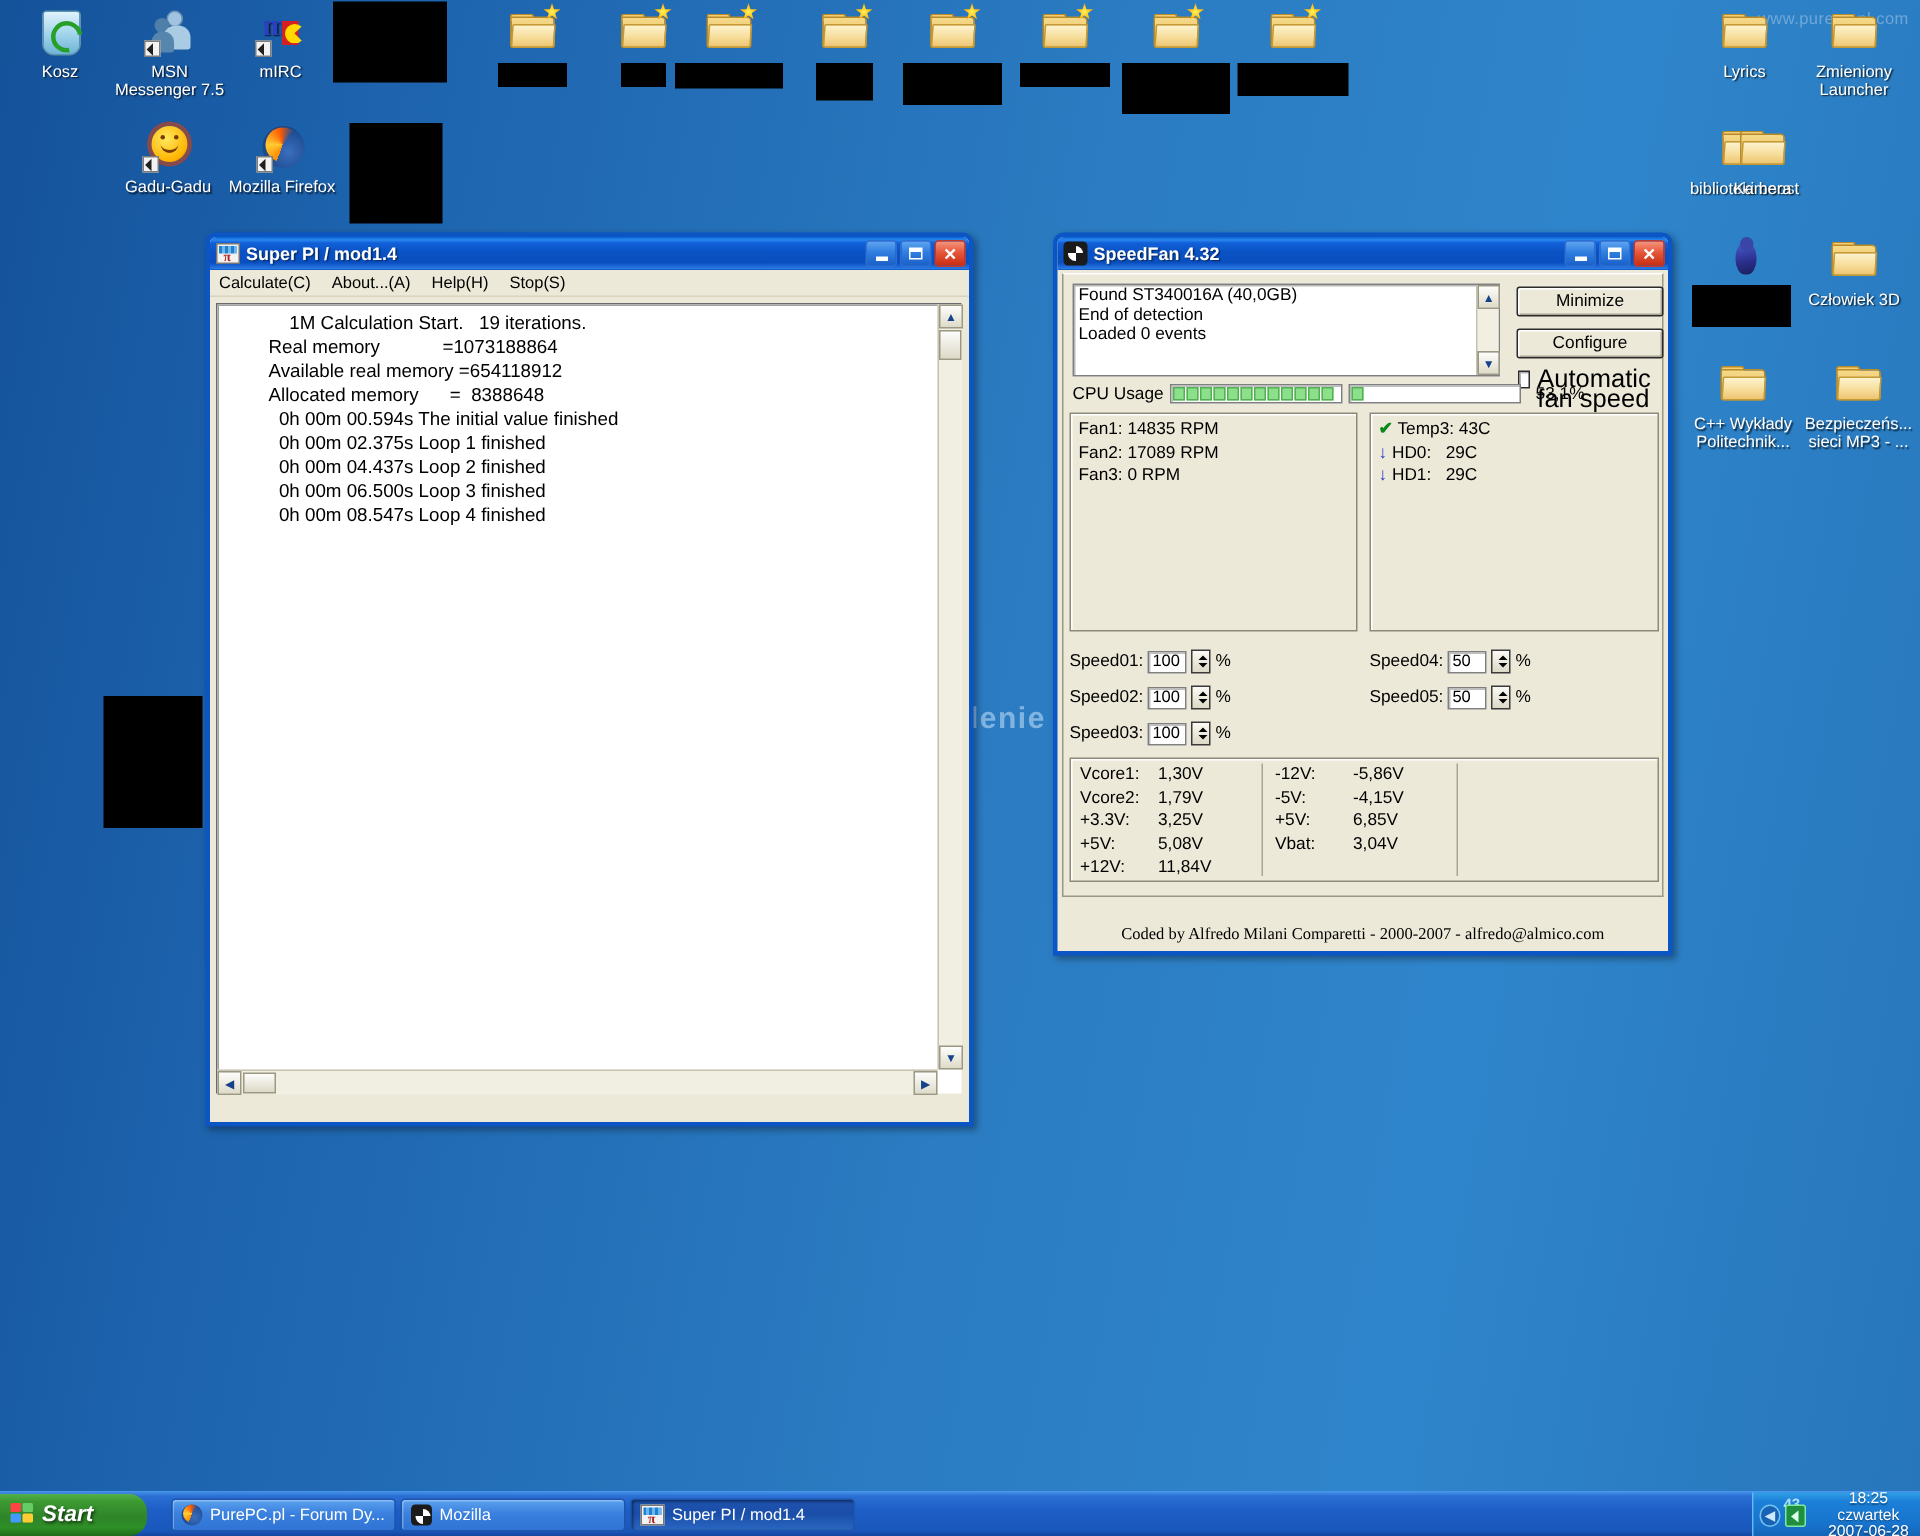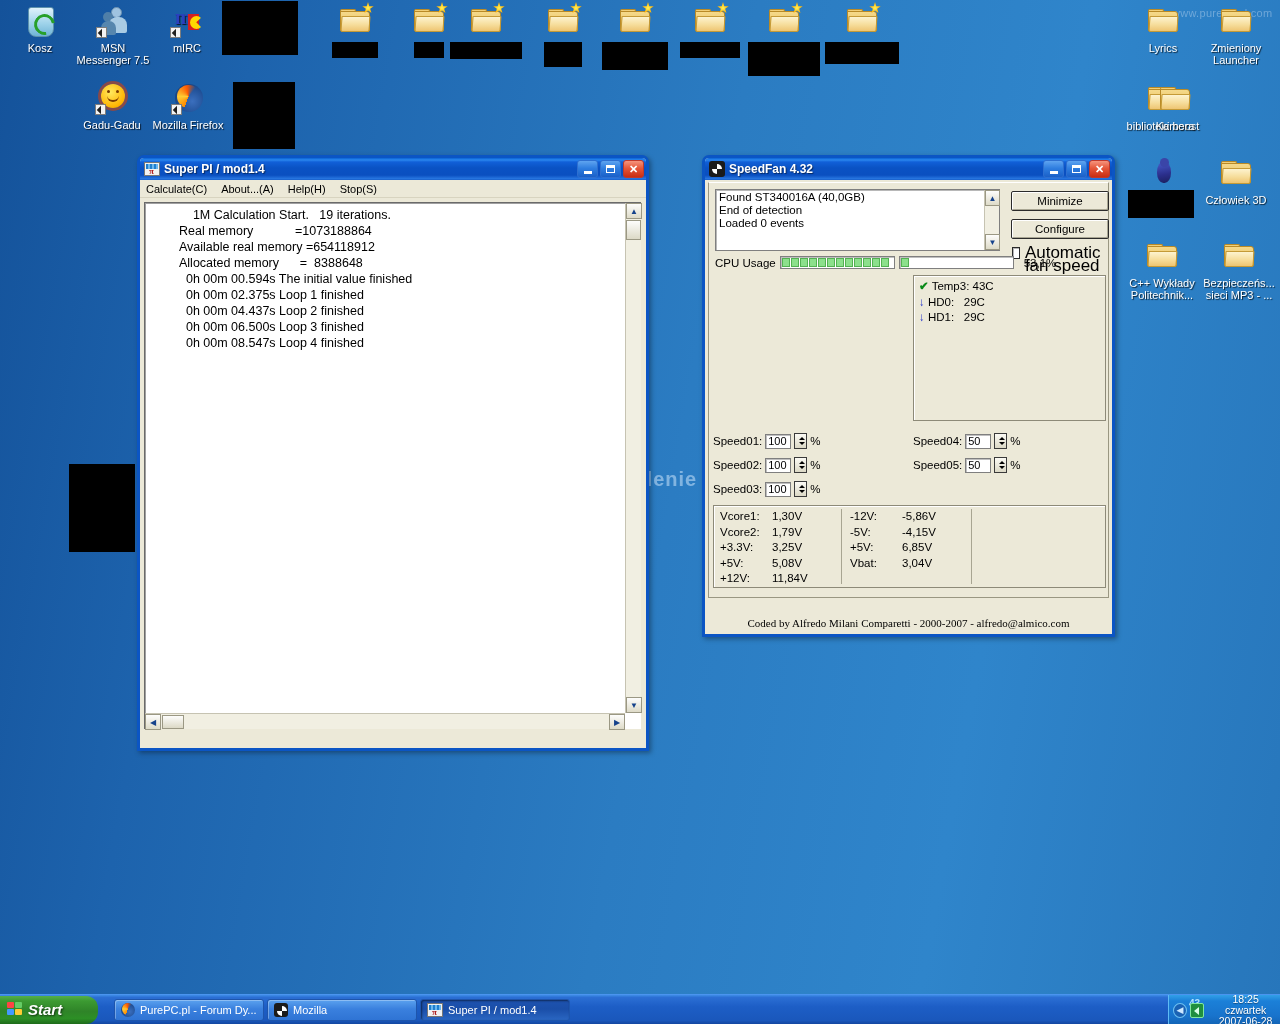--- a/index.html
+++ b/index.html
@@ -564,20 +564,25 @@
               <i class="cseg"></i>
               <i class="cseg"></i>
               <i class="cseg"></i>
           </span>
           <span class="cpubar" style="width:115px;">
             <i class="cseg"></i>
           </span>
           <span style="margin-left:6px;">53,1%</span>
         </div>
 
+        <div class="panel" style="left:4px; top:92px; width:192px; height:146px;">
+          <div><span>Fan1:</span> <span>14835 RPM</span></div>
+          <div><span>Fan2:</span> <span>17089 RPM</span></div>
+          <div><span>Fan3:</span> <span>0 RPM</span></div>
+        </div>
 
         <div class="panel" style="left:204px; top:92px; width:193px; height:146px;">
           <div>
             <span class="tick">✔</span>
             <span>Temp3:</span> <span>43C</span>
           </div>
           <div>
             <span class="arrd">↓</span>
             <span>HD0:</span>&nbsp;&nbsp; <span>29C</span>
           </div>

